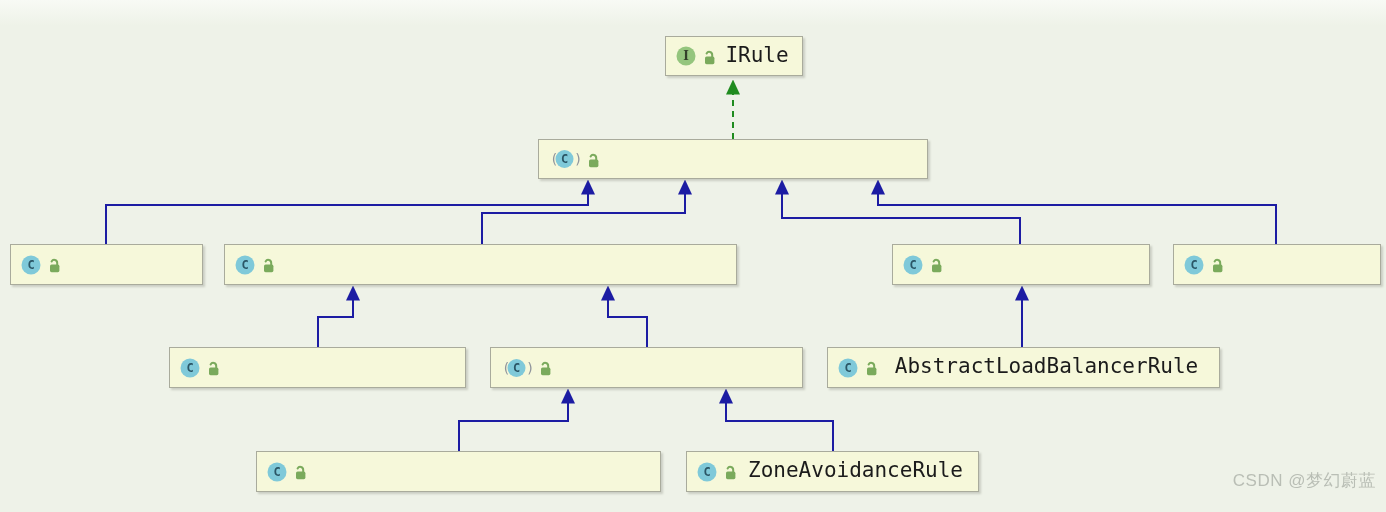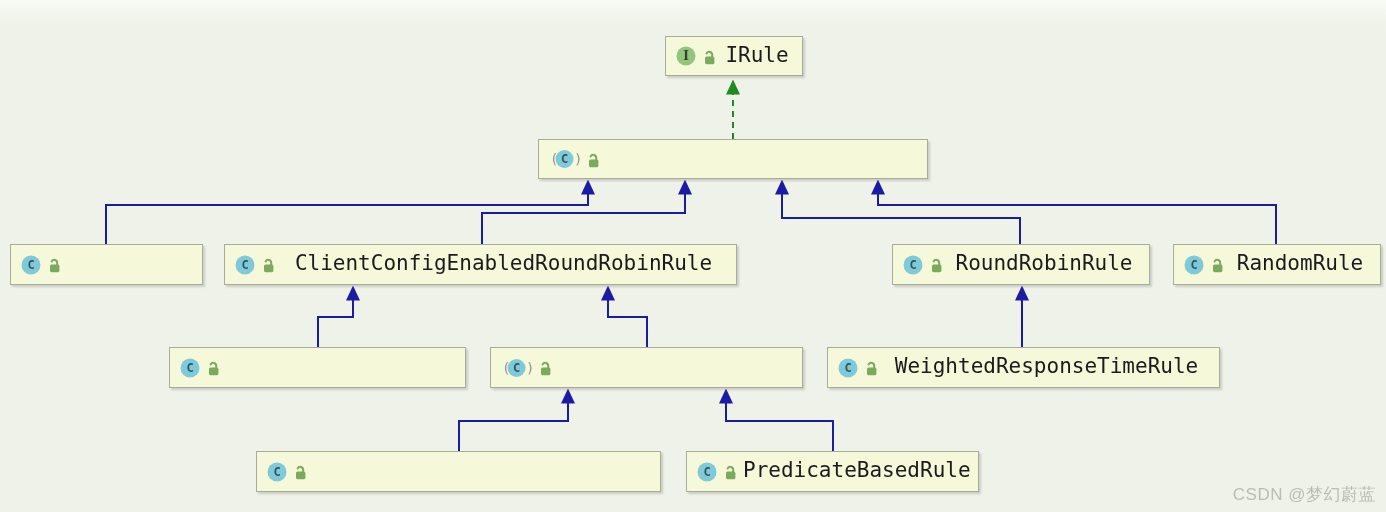--- a/index.html
+++ b/index.html
@@ -40,21 +40,21 @@
     text-align: center;
     font-size: 21px;
     color: var(--node-text, #1b1b1b);
     white-space: nowrap;
     line-height: 1;
     padding-bottom: 2px;
   }
   .watermark {
     position: absolute;
     right: 10px;
-    bottom: 6px;
+    bottom: 20px;
     font-family: "Liberation Sans", sans-serif;
     font-size: 17px;
     color: var(--watermark, #b9beb5);
     letter-spacing: 0.5px;
     user-select: none;
   }
 </style>
 </head>
 <body>
 
@@ -135,51 +135,48 @@
             <circle cx="10" cy="10" r="9.5" fill="#7fc9d9"></circle>
             <text x="10" y="14.4" text-anchor="middle" font-family="DejaVu Sans Mono, monospace" font-size="12" font-weight="bold" fill="#2b5666">C</text>
           </svg>
         </span>
         <span class="lock">
           <svg width="14" height="15" viewBox="0 0 14 15">
             <path d="M10.2 7 V5 A3 3 0 0 0 4.6 3.4" fill="none" stroke="#7aaa5c" stroke-width="2" stroke-linecap="round"></path>
             <rect x="3" y="6.6" width="9.4" height="7.6" rx="1.6" fill="#7aaa5c"></rect>
           </svg>
         </span>
-        <span class="label">ClientConfigEnabledRoundRobinRule</span>
       </div>
       <div class="node" style="left: 892px; top: 244px; width: 258px; height: 41px;">
         <span class="icon">
           <svg width="20" height="20" viewBox="0 0 20 20">
             <circle cx="10" cy="10" r="9.5" fill="#7fc9d9"></circle>
             <text x="10" y="14.4" text-anchor="middle" font-family="DejaVu Sans Mono, monospace" font-size="12" font-weight="bold" fill="#2b5666">C</text>
           </svg>
         </span>
         <span class="lock">
           <svg width="14" height="15" viewBox="0 0 14 15">
             <path d="M10.2 7 V5 A3 3 0 0 0 4.6 3.4" fill="none" stroke="#7aaa5c" stroke-width="2" stroke-linecap="round"></path>
             <rect x="3" y="6.6" width="9.4" height="7.6" rx="1.6" fill="#7aaa5c"></rect>
           </svg>
         </span>
-        <span class="label">RoundRobinRule</span>
       </div>
       <div class="node" style="left: 1173px; top: 244px; width: 208px; height: 41px;">
         <span class="icon">
           <svg width="20" height="20" viewBox="0 0 20 20">
             <circle cx="10" cy="10" r="9.5" fill="#7fc9d9"></circle>
             <text x="10" y="14.4" text-anchor="middle" font-family="DejaVu Sans Mono, monospace" font-size="12" font-weight="bold" fill="#2b5666">C</text>
           </svg>
         </span>
         <span class="lock">
           <svg width="14" height="15" viewBox="0 0 14 15">
             <path d="M10.2 7 V5 A3 3 0 0 0 4.6 3.4" fill="none" stroke="#7aaa5c" stroke-width="2" stroke-linecap="round"></path>
             <rect x="3" y="6.6" width="9.4" height="7.6" rx="1.6" fill="#7aaa5c"></rect>
           </svg>
         </span>
-        <span class="label">RandomRule</span>
       </div>
       <div class="node" style="left: 169px; top: 347px; width: 297px; height: 41px;">
         <span class="icon">
           <svg width="20" height="20" viewBox="0 0 20 20">
             <circle cx="10" cy="10" r="9.5" fill="#7fc9d9"></circle>
             <text x="10" y="14.4" text-anchor="middle" font-family="DejaVu Sans Mono, monospace" font-size="12" font-weight="bold" fill="#2b5666">C</text>
           </svg>
         </span>
         <span class="lock">
           <svg width="14" height="15" viewBox="0 0 14 15">
@@ -210,21 +207,21 @@
             <circle cx="10" cy="10" r="9.5" fill="#7fc9d9"></circle>
             <text x="10" y="14.4" text-anchor="middle" font-family="DejaVu Sans Mono, monospace" font-size="12" font-weight="bold" fill="#2b5666">C</text>
           </svg>
         </span>
         <span class="lock">
           <svg width="14" height="15" viewBox="0 0 14 15">
             <path d="M10.2 7 V5 A3 3 0 0 0 4.6 3.4" fill="none" stroke="#7aaa5c" stroke-width="2" stroke-linecap="round"></path>
             <rect x="3" y="6.6" width="9.4" height="7.6" rx="1.6" fill="#7aaa5c"></rect>
           </svg>
         </span>
-        <span class="label">WeightedResponseTimeRule</span>
+        <span class="label">AbstractLoadBalancerRule</span>
       </div>
       <div class="node" style="left: 256px; top: 451px; width: 405px; height: 41px;">
         <span class="icon">
           <svg width="20" height="20" viewBox="0 0 20 20">
             <circle cx="10" cy="10" r="9.5" fill="#7fc9d9"></circle>
             <text x="10" y="14.4" text-anchor="middle" font-family="DejaVu Sans Mono, monospace" font-size="12" font-weight="bold" fill="#2b5666">C</text>
           </svg>
         </span>
         <span class="lock">
           <svg width="14" height="15" viewBox="0 0 14 15">
@@ -239,18 +236,18 @@
             <circle cx="10" cy="10" r="9.5" fill="#7fc9d9"></circle>
             <text x="10" y="14.4" text-anchor="middle" font-family="DejaVu Sans Mono, monospace" font-size="12" font-weight="bold" fill="#2b5666">C</text>
           </svg>
         </span>
         <span class="lock">
           <svg width="14" height="15" viewBox="0 0 14 15">
             <path d="M10.2 7 V5 A3 3 0 0 0 4.6 3.4" fill="none" stroke="#7aaa5c" stroke-width="2" stroke-linecap="round"></path>
             <rect x="3" y="6.6" width="9.4" height="7.6" rx="1.6" fill="#7aaa5c"></rect>
           </svg>
         </span>
-        <span class="label">PredicateBasedRule</span>
+        <span class="label">ZoneAvoidanceRule</span>
       </div>
     </div>
 
   <div class="watermark">CSDN @梦幻蔚蓝</div>
 </div>
 
 </body></html>

